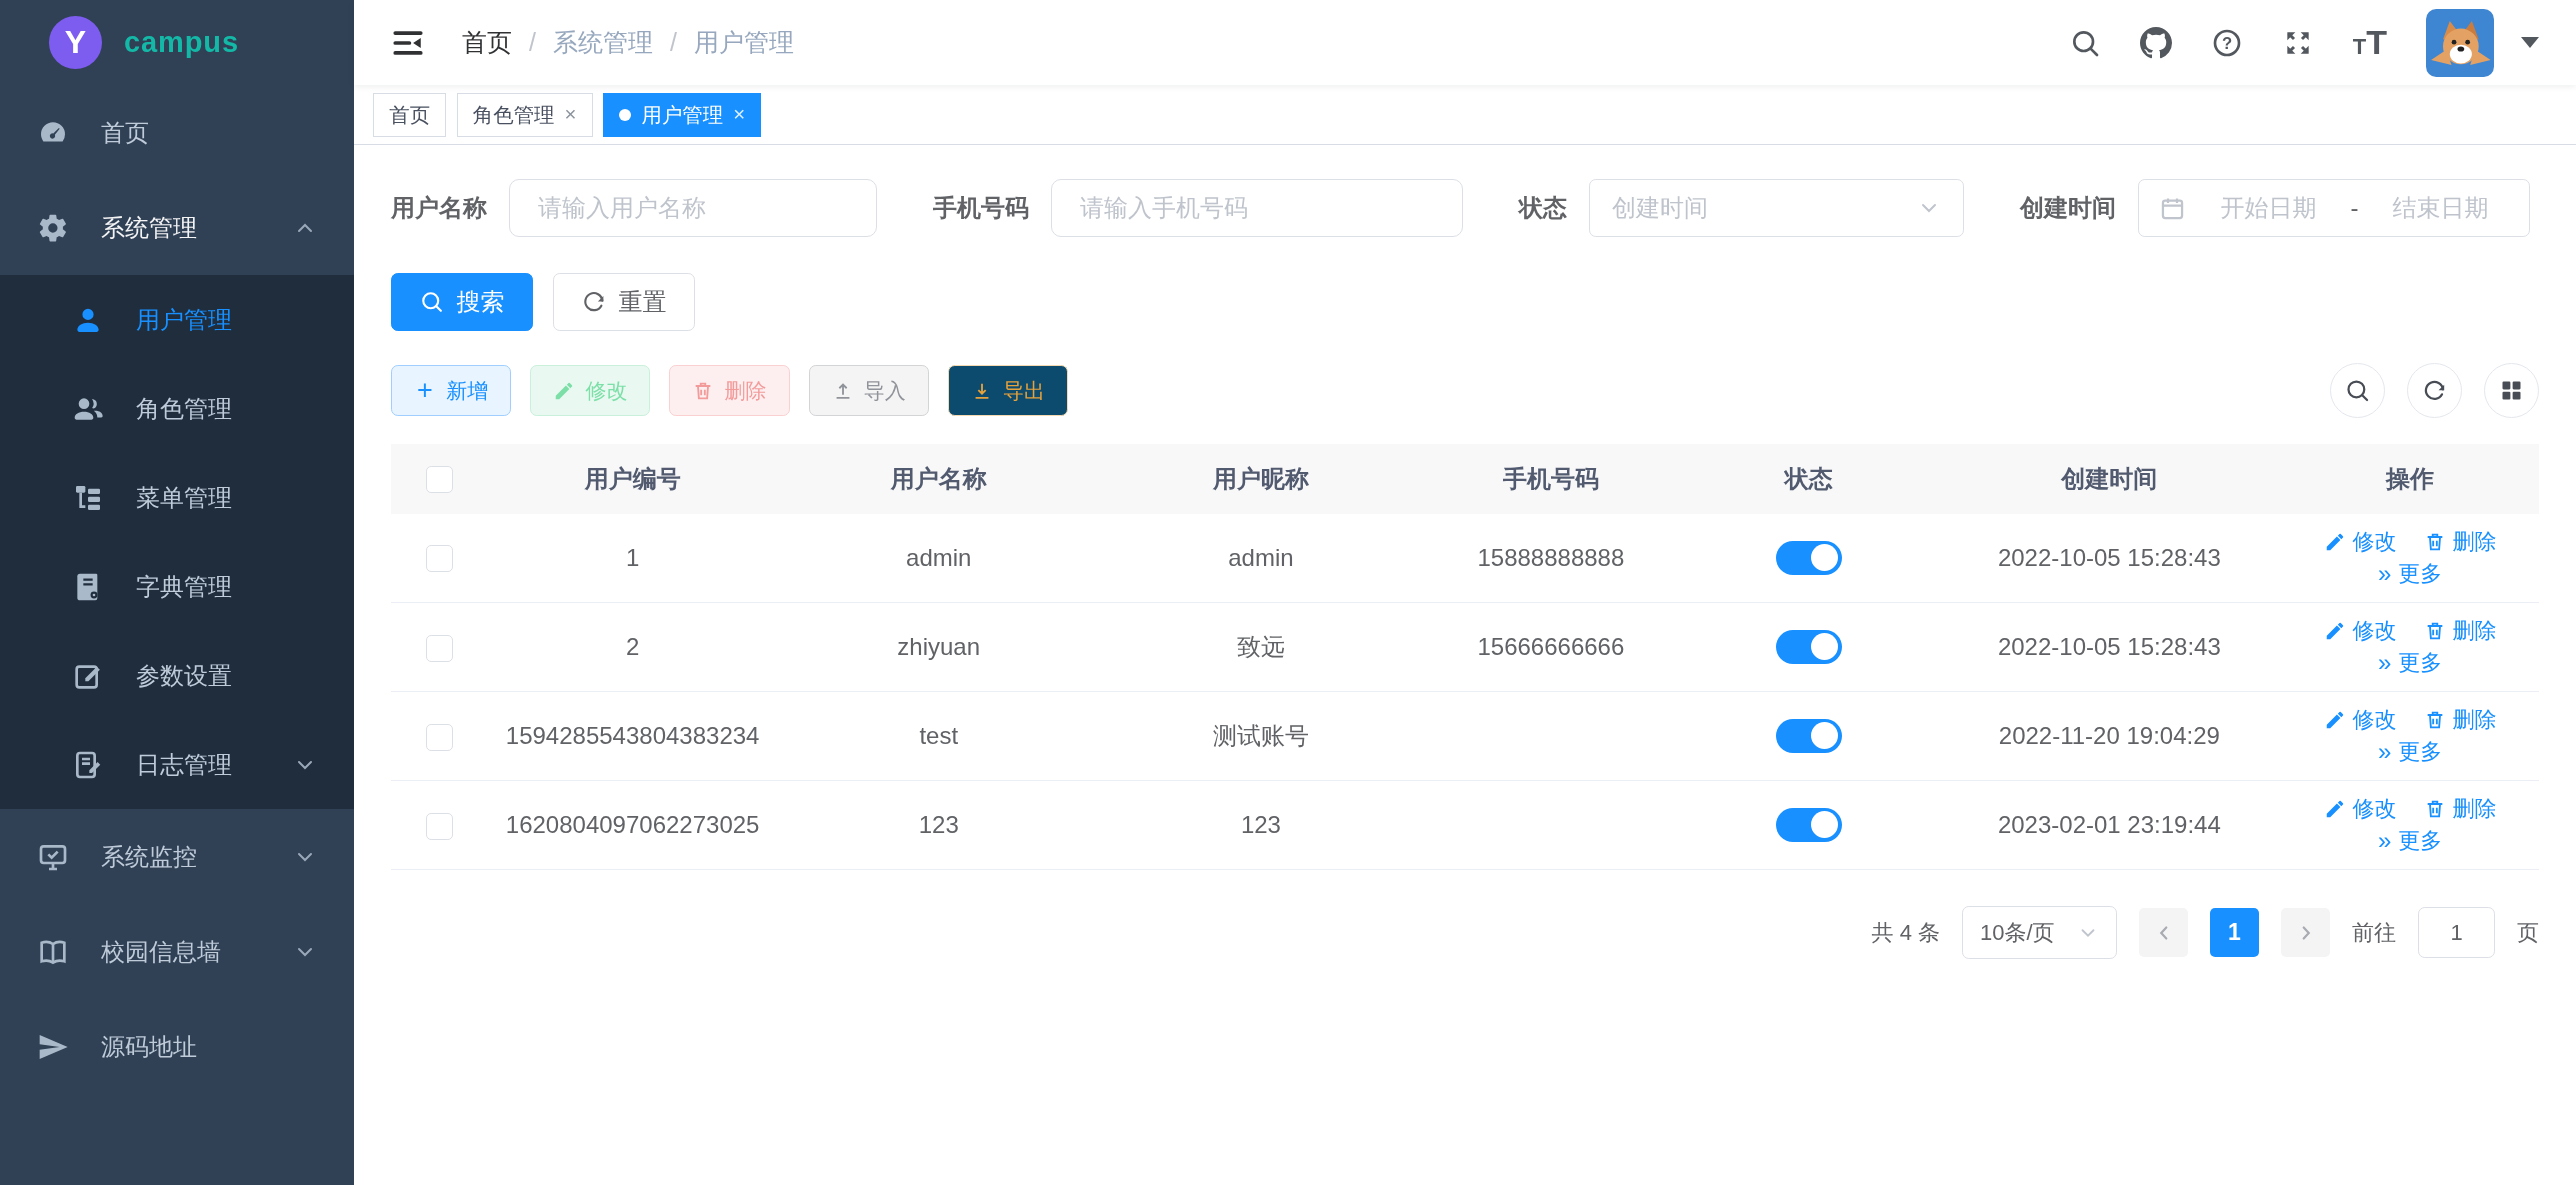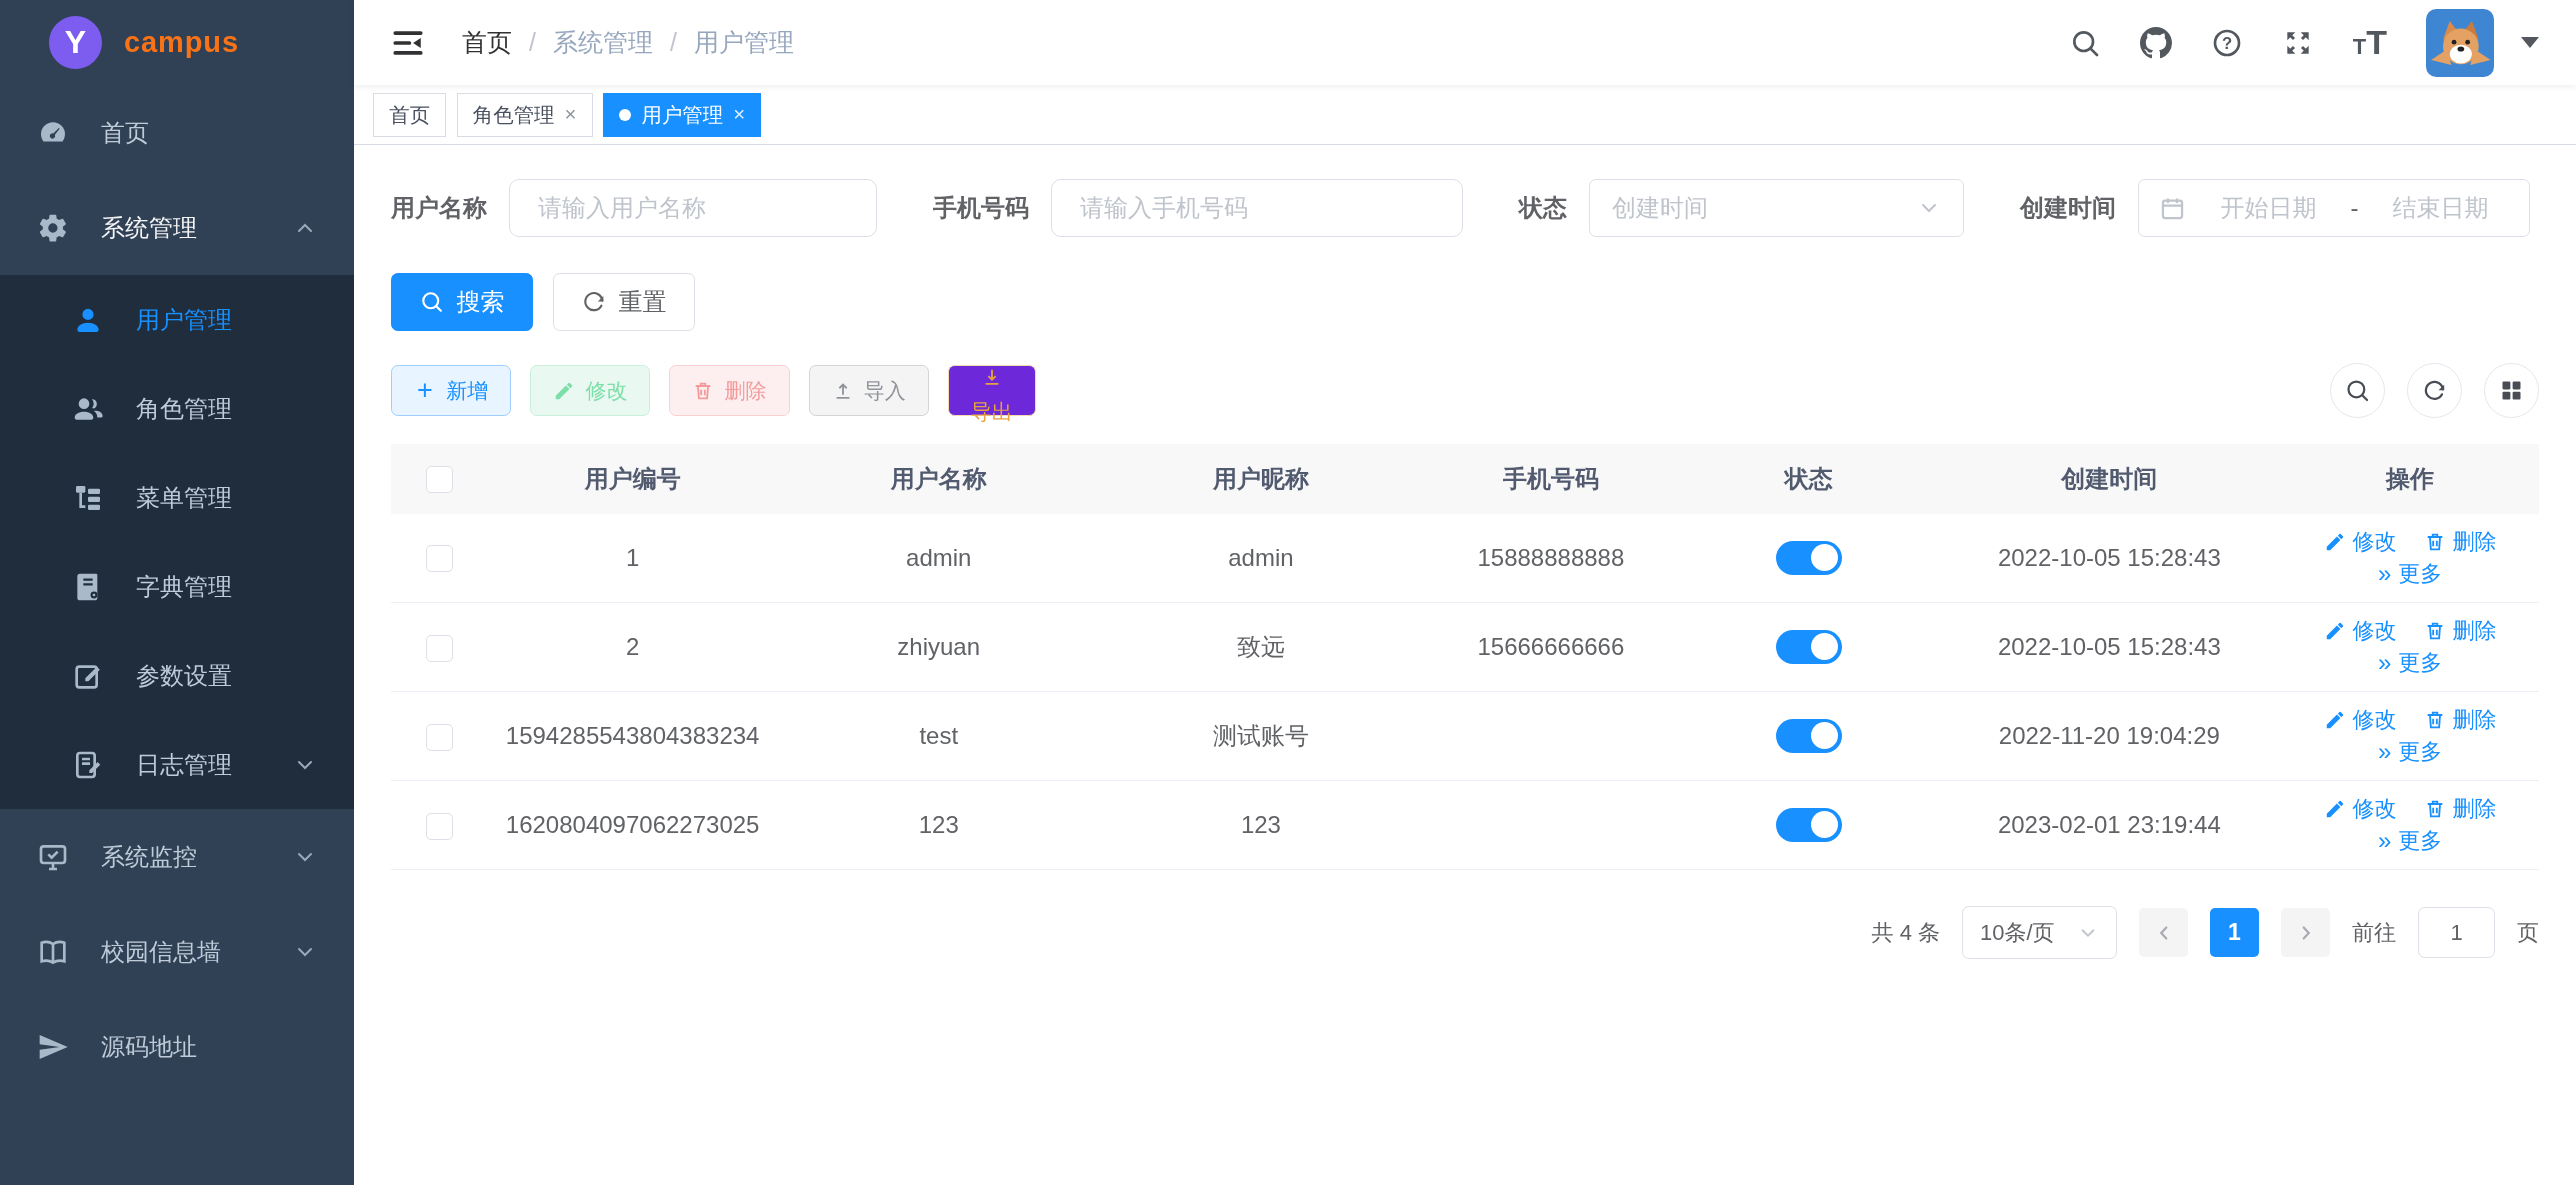--- a/index.html
+++ b/index.html
@@ -4,21 +4,21 @@
 <style>
   * { box-sizing: border-box; margin: 0; padding: 0; }
   html,body { width:2576px; height:1186px; overflow:hidden; }
   body { font-family:"Liberation Sans","DejaVu Sans",sans-serif; background:#fff; font-size:24px; color:#606266; }
   .app { display:flex; width:2576px; height:1186px; }
 
   
   .sidebar { width:354px; flex:none; background:#304156; color:#bfcbd9; overflow:hidden; }
   .logo { height:85px; display:flex; align-items:center; padding-left:49px; gap:22px; cursor:pointer; }
   .logo-badge { width:53px; height:53px; border-radius:50%; background:#7d5cf0; color:#fff; display:flex; align-items:center; justify-content:center; font-size:32px; font-weight:700; flex:none; }
-  .logo-text { color:#f97316; font-size:29px; font-weight:700; letter-spacing:0.9px; }
+  .logo-text { color:#14b8a6; font-size:29px; font-weight:700; letter-spacing:0.9px; }
   .menu-item { height:95px; display:flex; align-items:center; padding:0 37px; gap:32px; font-size:24px; cursor:pointer; white-space:nowrap; }
   .menu-item .micon { width:32px; height:32px; flex:none; color:#aab9c9; }
   .menu-item .micon svg { width:100%; height:100%; display:block; }
   .menu-item .chev { margin-left:auto; width:24px; height:24px; color:#9aa8b9; flex:none; }
   .menu-item .chev svg { width:100%; height:100%; display:block; }
   .menu-item.expanded { color:#f4f4f5; }
   .submenu { background:#1f2d3d; }
   .submenu .menu-item { height:89px; padding-left:72px; }
   .submenu .menu-item.active { color:#1890ff; }
   .submenu .menu-item.active .micon { color:#1890ff; }
@@ -78,21 +78,21 @@
 
   
   .toolbar-row { margin-top:32px; display:flex; align-items:center; }
   .tbtn { height:51px; border-radius:6.8px; padding:0 22px; font-size:21px; display:inline-flex; align-items:center; gap:10.2px; margin-right:19px; border:1.7px solid; cursor:pointer; font-family:inherit; }
   .tbtn .ticon { width:22px; height:22px; display:flex; align-items:center; justify-content:center; }
   .tbtn .ticon svg { width:100%; height:100%; display:block; }
   .tbtn.add { background:#e8f4ff; border-color:#a0cfff; color:#1890ff; }
   .tbtn.edit { background:#e9f9f1; border-color:#c9f0da; color:#7ddfa8; }
   .tbtn.del { background:#fdeff0; border-color:#fbd0d0; color:#f39b9b; }
   .tbtn.imp { background:#f4f4f5; border-color:#d3d4d6; color:#909399; }
-  .tbtn.exp { background:#6d28d9; border-color:#f5dab1; color:#e6a23c;flex-direction:column; }
+  .tbtn.exp { background:#0c4a6e; border-color:#f5dab1; color:#e6a23c; }
   .plus-glyph { font-size:27px; line-height:1; font-weight:400; }
   .tool-icons { margin-left:auto; display:flex; gap:22px; }
   .circle-btn { width:55px; height:55px; border-radius:50%; border:1.7px solid #e4e7ed; background:#fff; display:flex; align-items:center; justify-content:center; color:#484d55; cursor:pointer; }
   .circle-btn svg { width:27px; height:27px; display:block; }
 
   
   table { width:100%; border-collapse:collapse; table-layout:fixed; margin-top:25.6px; }
   thead th { background:#f8f8f9; height:70px; font-size:24px; color:#515a6e; font-weight:700; text-align:center; }
   tbody td { height:89px; text-align:center; font-size:24px; color:#606266; border-bottom:1.7px solid #ebeef5; }
   .checkbox { appearance:none; -webkit-appearance:none; width:27px; height:27px; border:1.7px solid #dcdfe6; border-radius:5.1px; background:#fff; cursor:pointer; vertical-align:middle; }

